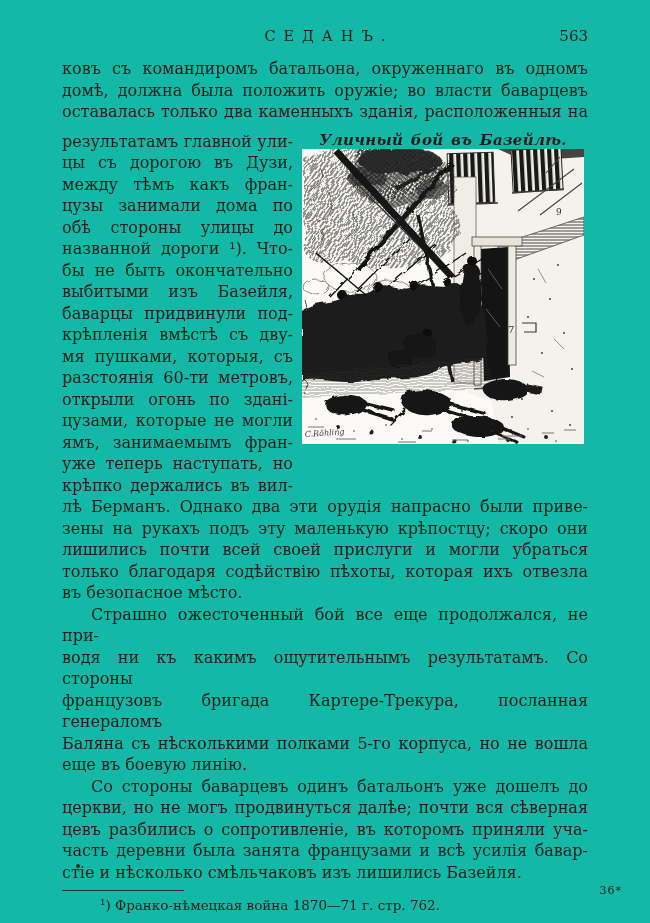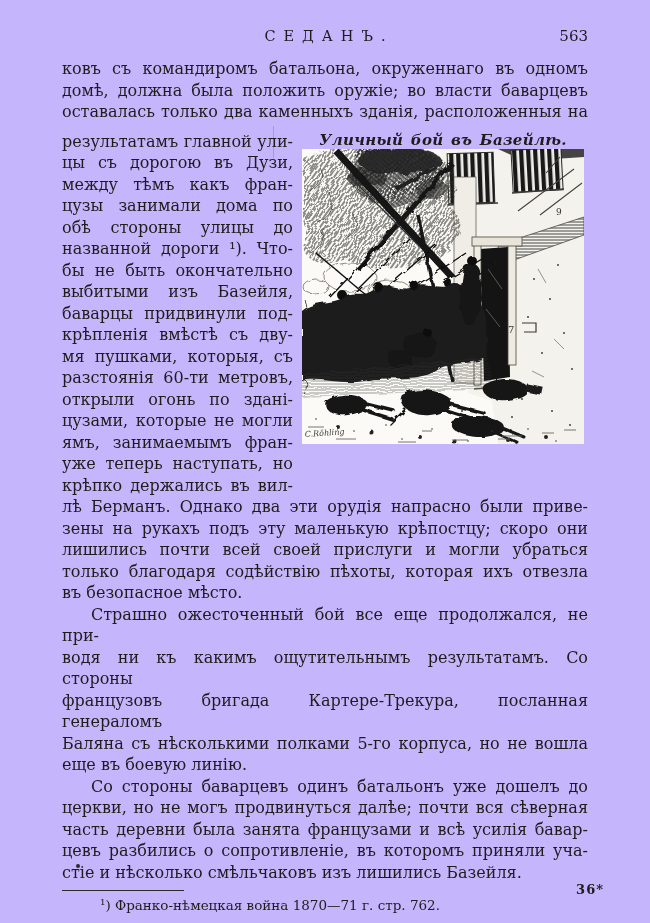--- a/index.html
+++ b/index.html
@@ -1,18 +1,18 @@
 <!DOCTYPE html>
 <html><head>
 <meta charset="utf-8">
 <style>
   html,body { margin:0; padding:0; background:#ffffff; }
   .page {
     position:relative; width:650px; height:923px;
-    background:#c4b5fd; overflow:hidden;
+    background:#14b8a6; overflow:hidden;
     font-family:"DejaVu Serif", serif; color:#1e1d1b;
   }
   .content { position:absolute; left:62px; top:0; width:526px; }
 
   .pagehead { position:relative; height:18px; margin-top:27px; margin-bottom:13px; }
   .head-title {
     display:block; text-align:center; font-size:14.5px;
     letter-spacing:8px; text-indent:8px; line-height:18px;
   }
   .head-num { position:absolute; right:0; top:0; font-size:15px; line-height:18px; }
@@ -29,22 +29,22 @@
   .figcaption {
     text-align:center; font-size:15px; font-weight:bold; font-style:italic;
     letter-spacing:0.3px; word-spacing:2px; line-height:18px; 
   }
   .engraving { display:block; margin:0 auto; }
 
   .footrule { width:122px; border-top:1.4px solid #2c2b29; margin:7px 0 5px 0; }
   .footnote { font-size:13.5px; line-height:19px; padding-left:38px; }
 
   .sigmark {
-    position:absolute; right:46px; bottom:26px;
-    font-size:13px; font-weight:700; letter-spacing:1px;
+    position:absolute; right:28px; bottom:26px;
+    font-size:11px; font-weight:400; letter-spacing:1px;
   }
   .scanline { position:absolute; left:273px; top:126px; width:1px; height:32px; background:#8a8a86; opacity:.55; }
   .inkdot { position:absolute; left:76px; top:864px; width:4px; height:4px; border-radius:50%; background:#2a2a28; }
 </style>
 </head>
 <body>
 
 <div class="page">
   <div class="scanline"></div>
   <div class="inkdot"></div>
@@ -262,22 +262,22 @@
     <div class="par endpar indent">
         <div class="tline">Страшно ожесточенный бой все еще продолжался, не при-</div>
         <div class="tline">водя ни къ какимъ ощутительнымъ результатамъ. Со стороны</div>
         <div class="tline">французовъ бригада Картере-Трекура, посланная генераломъ</div>
         <div class="tline">Баляна съ нѣсколькими полками 5-го корпуса, но не вошла</div>
         <div class="tline">еще въ боевую линію.</div>
       </div>
     <div class="par endpar indent">
         <div class="tline">Со стороны баварцевъ одинъ батальонъ уже дошелъ до</div>
         <div class="tline">церкви, но не могъ продвинуться далѣе; почти вся сѣверная</div>
+        <div class="tline">цевъ разбились о сопротивленіе, въ которомъ приняли уча-</div>
         <div class="tline">часть деревни была занята французами и всѣ усилія бавар-</div>
-        <div class="tline">цевъ разбились о сопротивленіе, въ которомъ приняли уча-</div>
         <div class="tline">стіе и нѣсколько смѣльчаковъ изъ лишились Базейля.</div>
       </div>
 
     <div class="footrule"></div>
     <div class="footnote">¹) Франко-нѣмецкая война 1870—71 г. стр. 762.</div>
   </div>
 
   <div class="sigmark">36*</div>
 </div>
 

